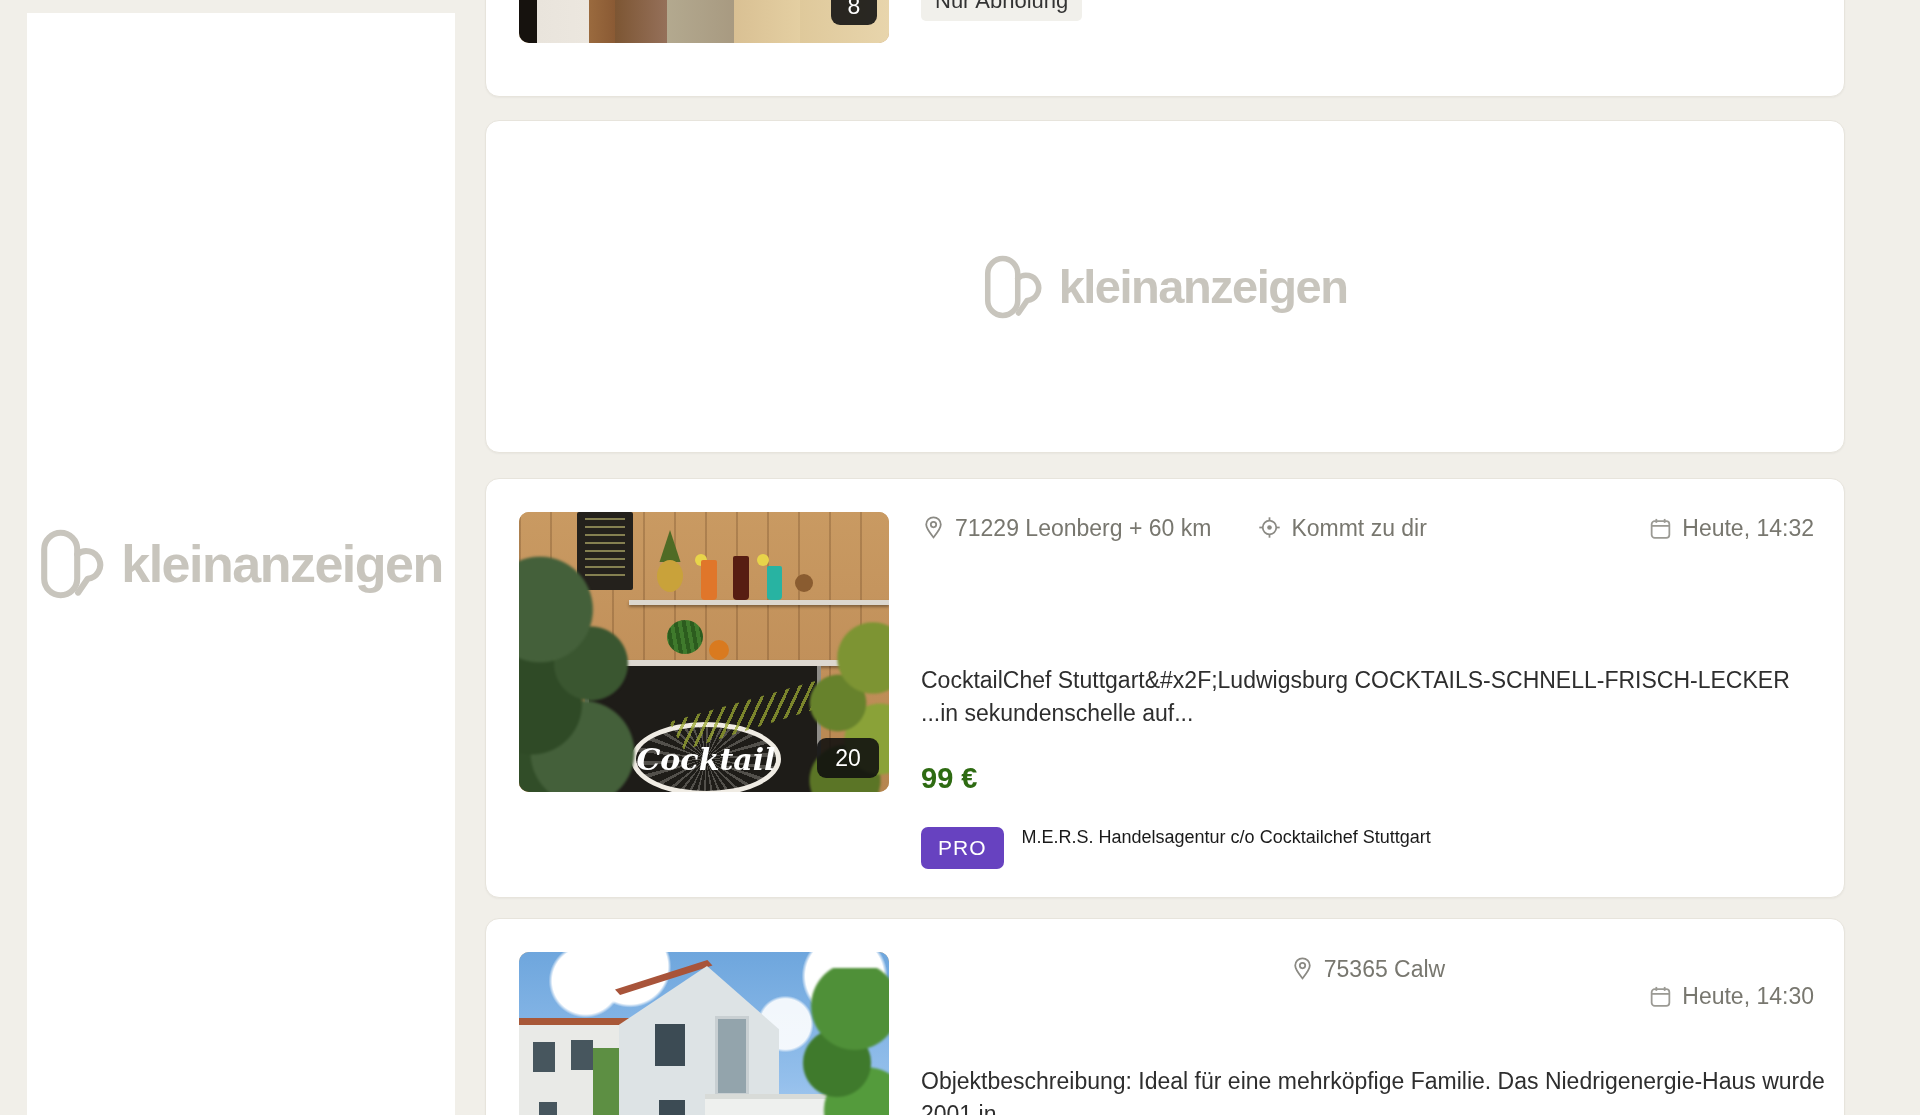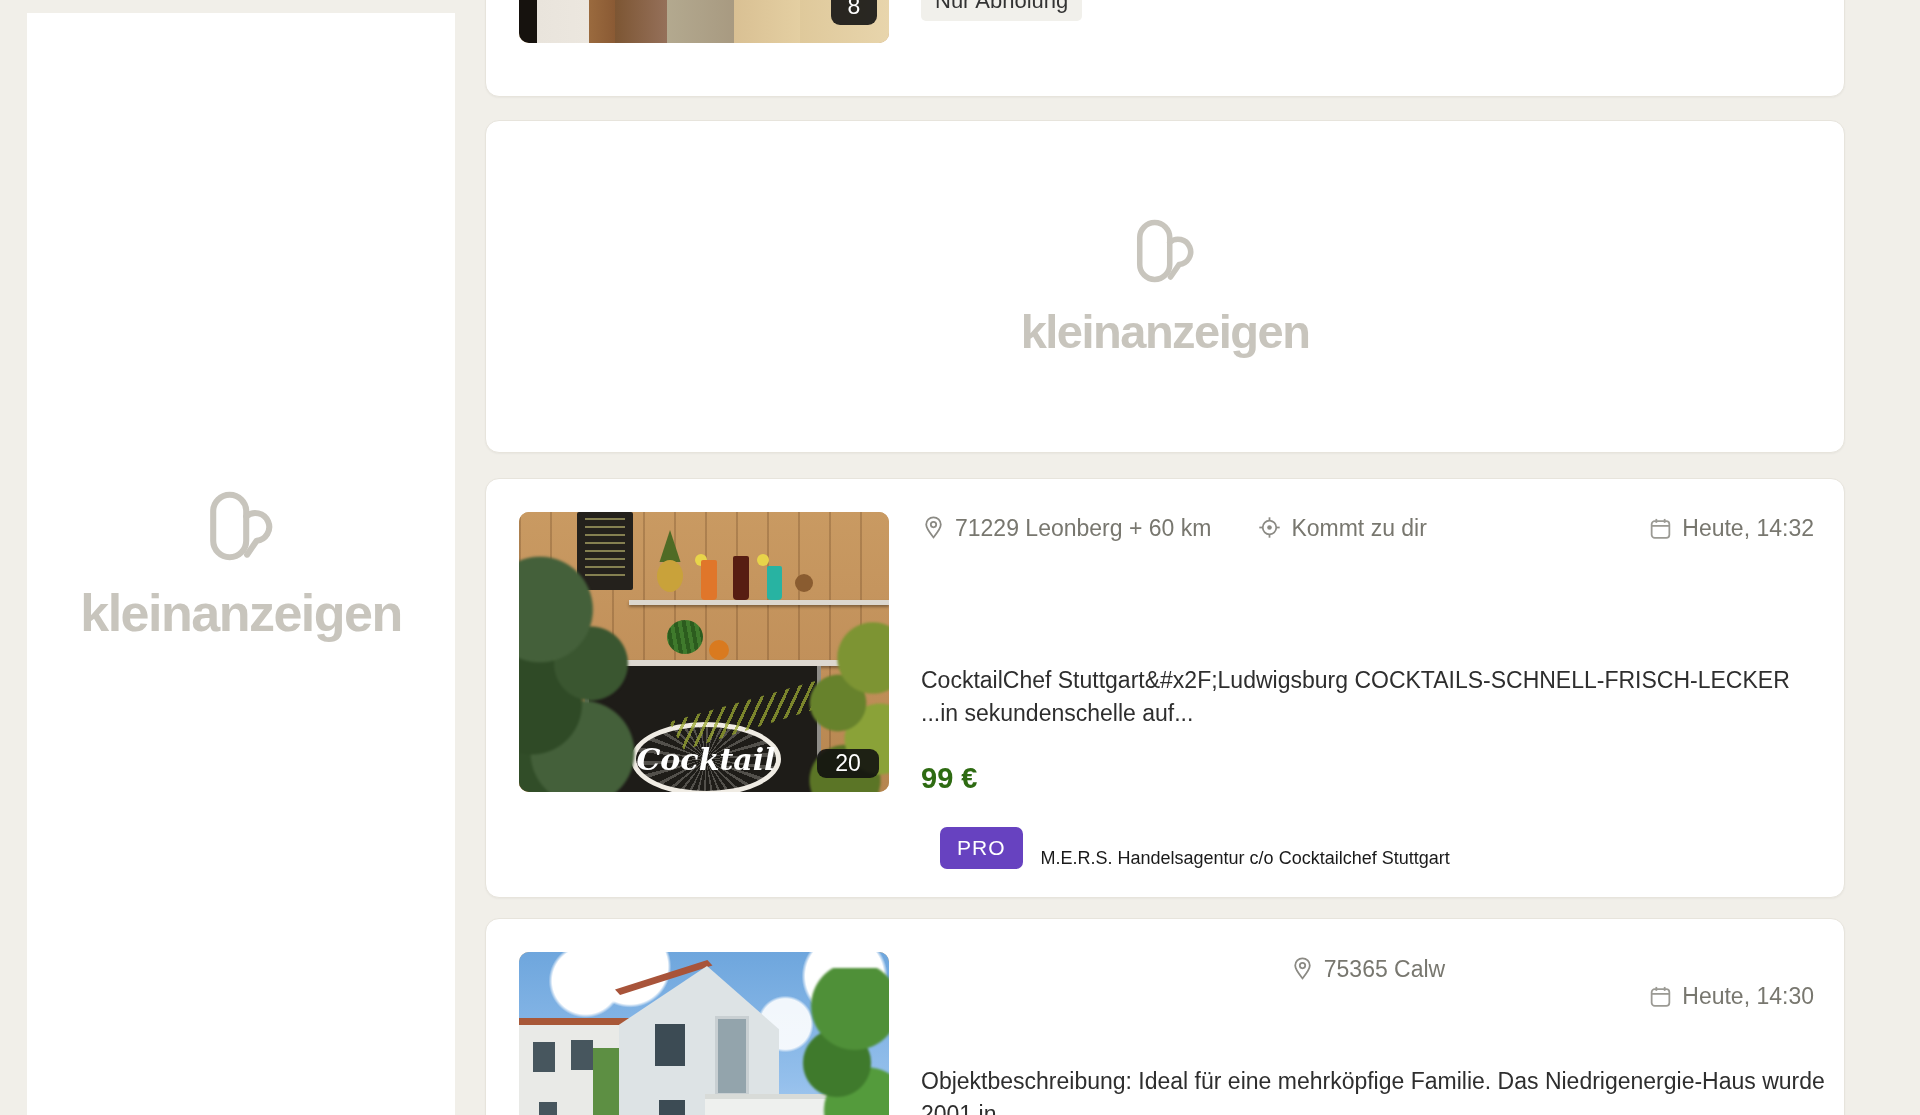--- a/index.html
+++ b/index.html
@@ -11,21 +11,21 @@
     overflow:hidden;
     color:#1a1a1a;
   }
 
   
   .sidebar {
     position:absolute; left:27px; top:13px; width:428px; height:1102px;
     background:#ffffff;
     display:flex; align-items:center; justify-content:center;
   }
-  .brand-logo { display:flex; align-items:center; gap:16px;flex-direction:column; }
+  .brand-logo { display:flex; align-items:center; gap:16px; }
   .brand-logo svg { display:block; }
   .brand-word {
     color:#c8c5bd; font-size:52px; font-weight:600; letter-spacing:-1.5px;
   }
 
   
   .card {
     position:absolute; left:485px; width:1360px;
     background:#ffffff;
     border:1px solid #e7e4dc;
@@ -118,21 +118,21 @@
       radial-gradient(circle at 45% 45%, #67822c 0 22%, rgba(0,0,0,0) 23%),
       radial-gradient(circle at 75% 65%, #8aa238 0 22%, rgba(0,0,0,0) 23%),
       radial-gradient(circle at 50% 88%, #5b7526 0 20%, rgba(0,0,0,0) 21%);
     filter:blur(1px);
   }
   .frond {
     position:absolute; left:150px; top:168px; width:150px; height:70px;
     background:repeating-linear-gradient(115deg, rgba(154,168,50,0.75) 0 3px, rgba(0,0,0,0) 3px 10px);
     clip-path:polygon(0 60%, 100% 0, 100% 40%, 10% 100%);
   }
-  #badge-20 { right:10px; bottom:14px; width:62px; height:29px; }
+  #badge-20 { right:10px; bottom:14px; width:62px; height:40px; }
 
   
   #photo-house { top:33px; width:370px; height:240px; }
   .sky { position:absolute; inset:0;
     background:
       radial-gradient(circle at 18% 12%, #ffffff 0 9%, rgba(255,255,255,0) 10%),
       radial-gradient(circle at 30% 6%, #ffffff 0 11%, rgba(255,255,255,0) 12%),
       radial-gradient(circle at 88% 10%, #ffffff 0 10%, rgba(255,255,255,0) 11%),
       radial-gradient(circle at 72% 30%, rgba(255,255,255,0.9) 0 8%, rgba(255,255,255,0) 9%),
       linear-gradient(180deg, #6ea6dd 0%, #95c0ec 55%, #cadff5 100%);
@@ -168,21 +168,21 @@
   
   .content { position:absolute; left:435px; right:30px; }
   .meta-row { display:flex; align-items:center; color:#78776f; font-size:23px; }
   .meta-item { display:flex; align-items:flex-start; gap:9px; }
   .meta-item + .meta-item { margin-left:46px; }
   .meta-date { display:flex; align-items:center; gap:9px; margin-left:auto; }
   .meta-row svg { display:block; }
   .listing-title { font-size:29px; font-weight:700; color:#141414; line-height:1.28; max-width:910px; }
   .listing-desc { font-size:23px; color:#2e2e2e; line-height:1.42; max-width:910px; }
   .listing-price { font-size:29px; font-weight:700; color:#2e6b12; }
-  .seller-row { display:flex; align-items:flex-end; gap:18px;margin-left:19px; }
+  .seller-row { display:flex; align-items:flex-start; gap:18px; }
   .pro-badge {
     background:#6742c0; color:#ffffff; font-size:21px; letter-spacing:1px;
     padding:9px 17px; border-radius:7px; font-weight:400;
   }
   .seller-name { font-size:18px; color:#1a1a1a; }
   .tag-pill {
     position:absolute; left:435px; top:22px;
     background:#f1f0eb; color:#333333; font-size:22px;
     padding:7px 14px; border-radius:5px; display:inline-block;
   }

